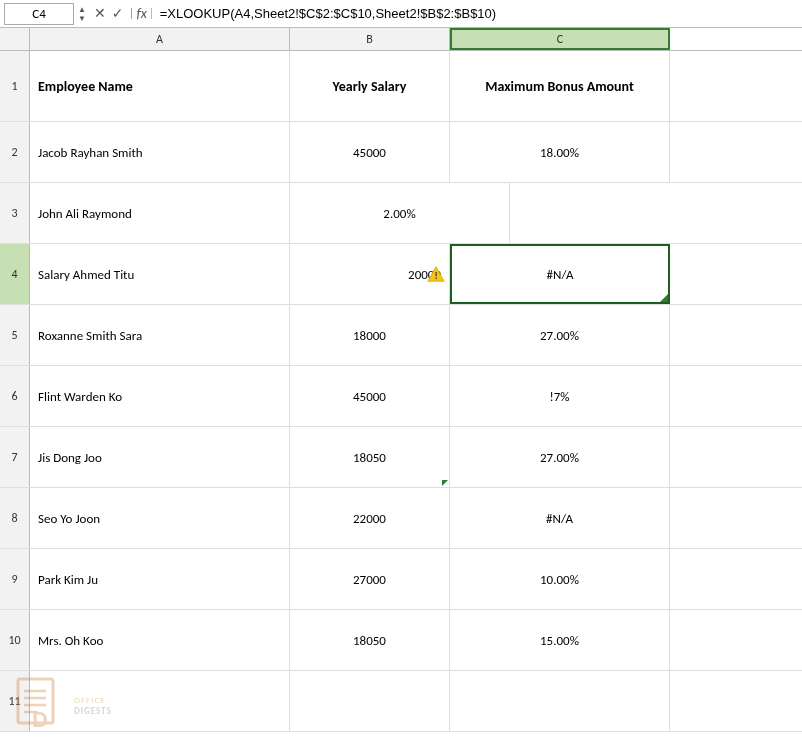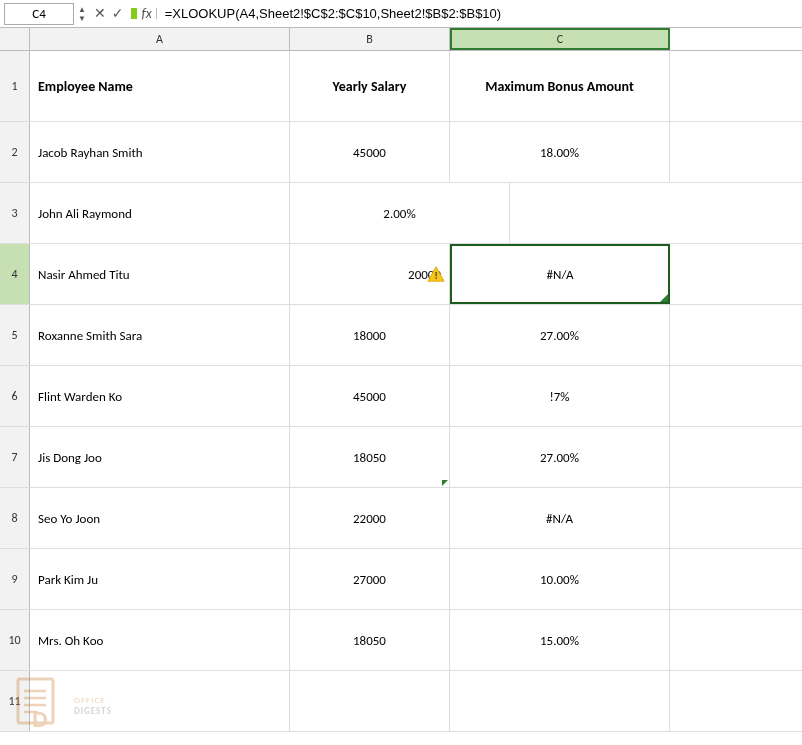--- a/index.html
+++ b/index.html
@@ -55,21 +55,21 @@
       font-size: 14px;
       color: #555;
       cursor: pointer;
     }
     .fx-label {
       font-style: italic;
       font-size: 14px;
       color: #555;
       padding: 0 4px;
       border-right: 1px solid #bbb;
-      border-left: 6px solid #84cc16;
+      border-left: 1px solid #84cc16;
       height: 100%;
       display: flex;
       align-items: center;
     }
     .formula-input {
       flex: 1;
       font-size: 13px;
       border: none;
       outline: none;
       padding: 0 4px;
@@ -282,21 +282,21 @@
       <span>John Ali Raymond</span>
     </div>
     <div class="cell cell-c">
       <span>2.00%</span>
     </div>
   </div>
 
   <div class="data-row">
     <div class="row-num row-4-num">4</div>
     <div class="cell cell-a">
-      <span>Nasir Ahmed Titu</span>
+      <span>Salary Ahmed Titu</span>
     </div>
     <div class="cell cell-b" style="position:relative;justify-content:flex-end;">
       <span>20000</span>
 
       <svg class="warning-icon" viewBox="0 0 20 20" xmlns="http://www.w3.org/2000/svg">
         <polygon points="10,2 19,18 1,18" fill="#f5c518" stroke="#e0a800" stroke-width="1"></polygon>
         <text x="10" y="15.5" text-anchor="middle" font-size="11" font-weight="bold" fill="#333">!</text>
       </svg>
     </div>
     <div class="cell cell-c cell-c4-selected" style="position:relative;">

